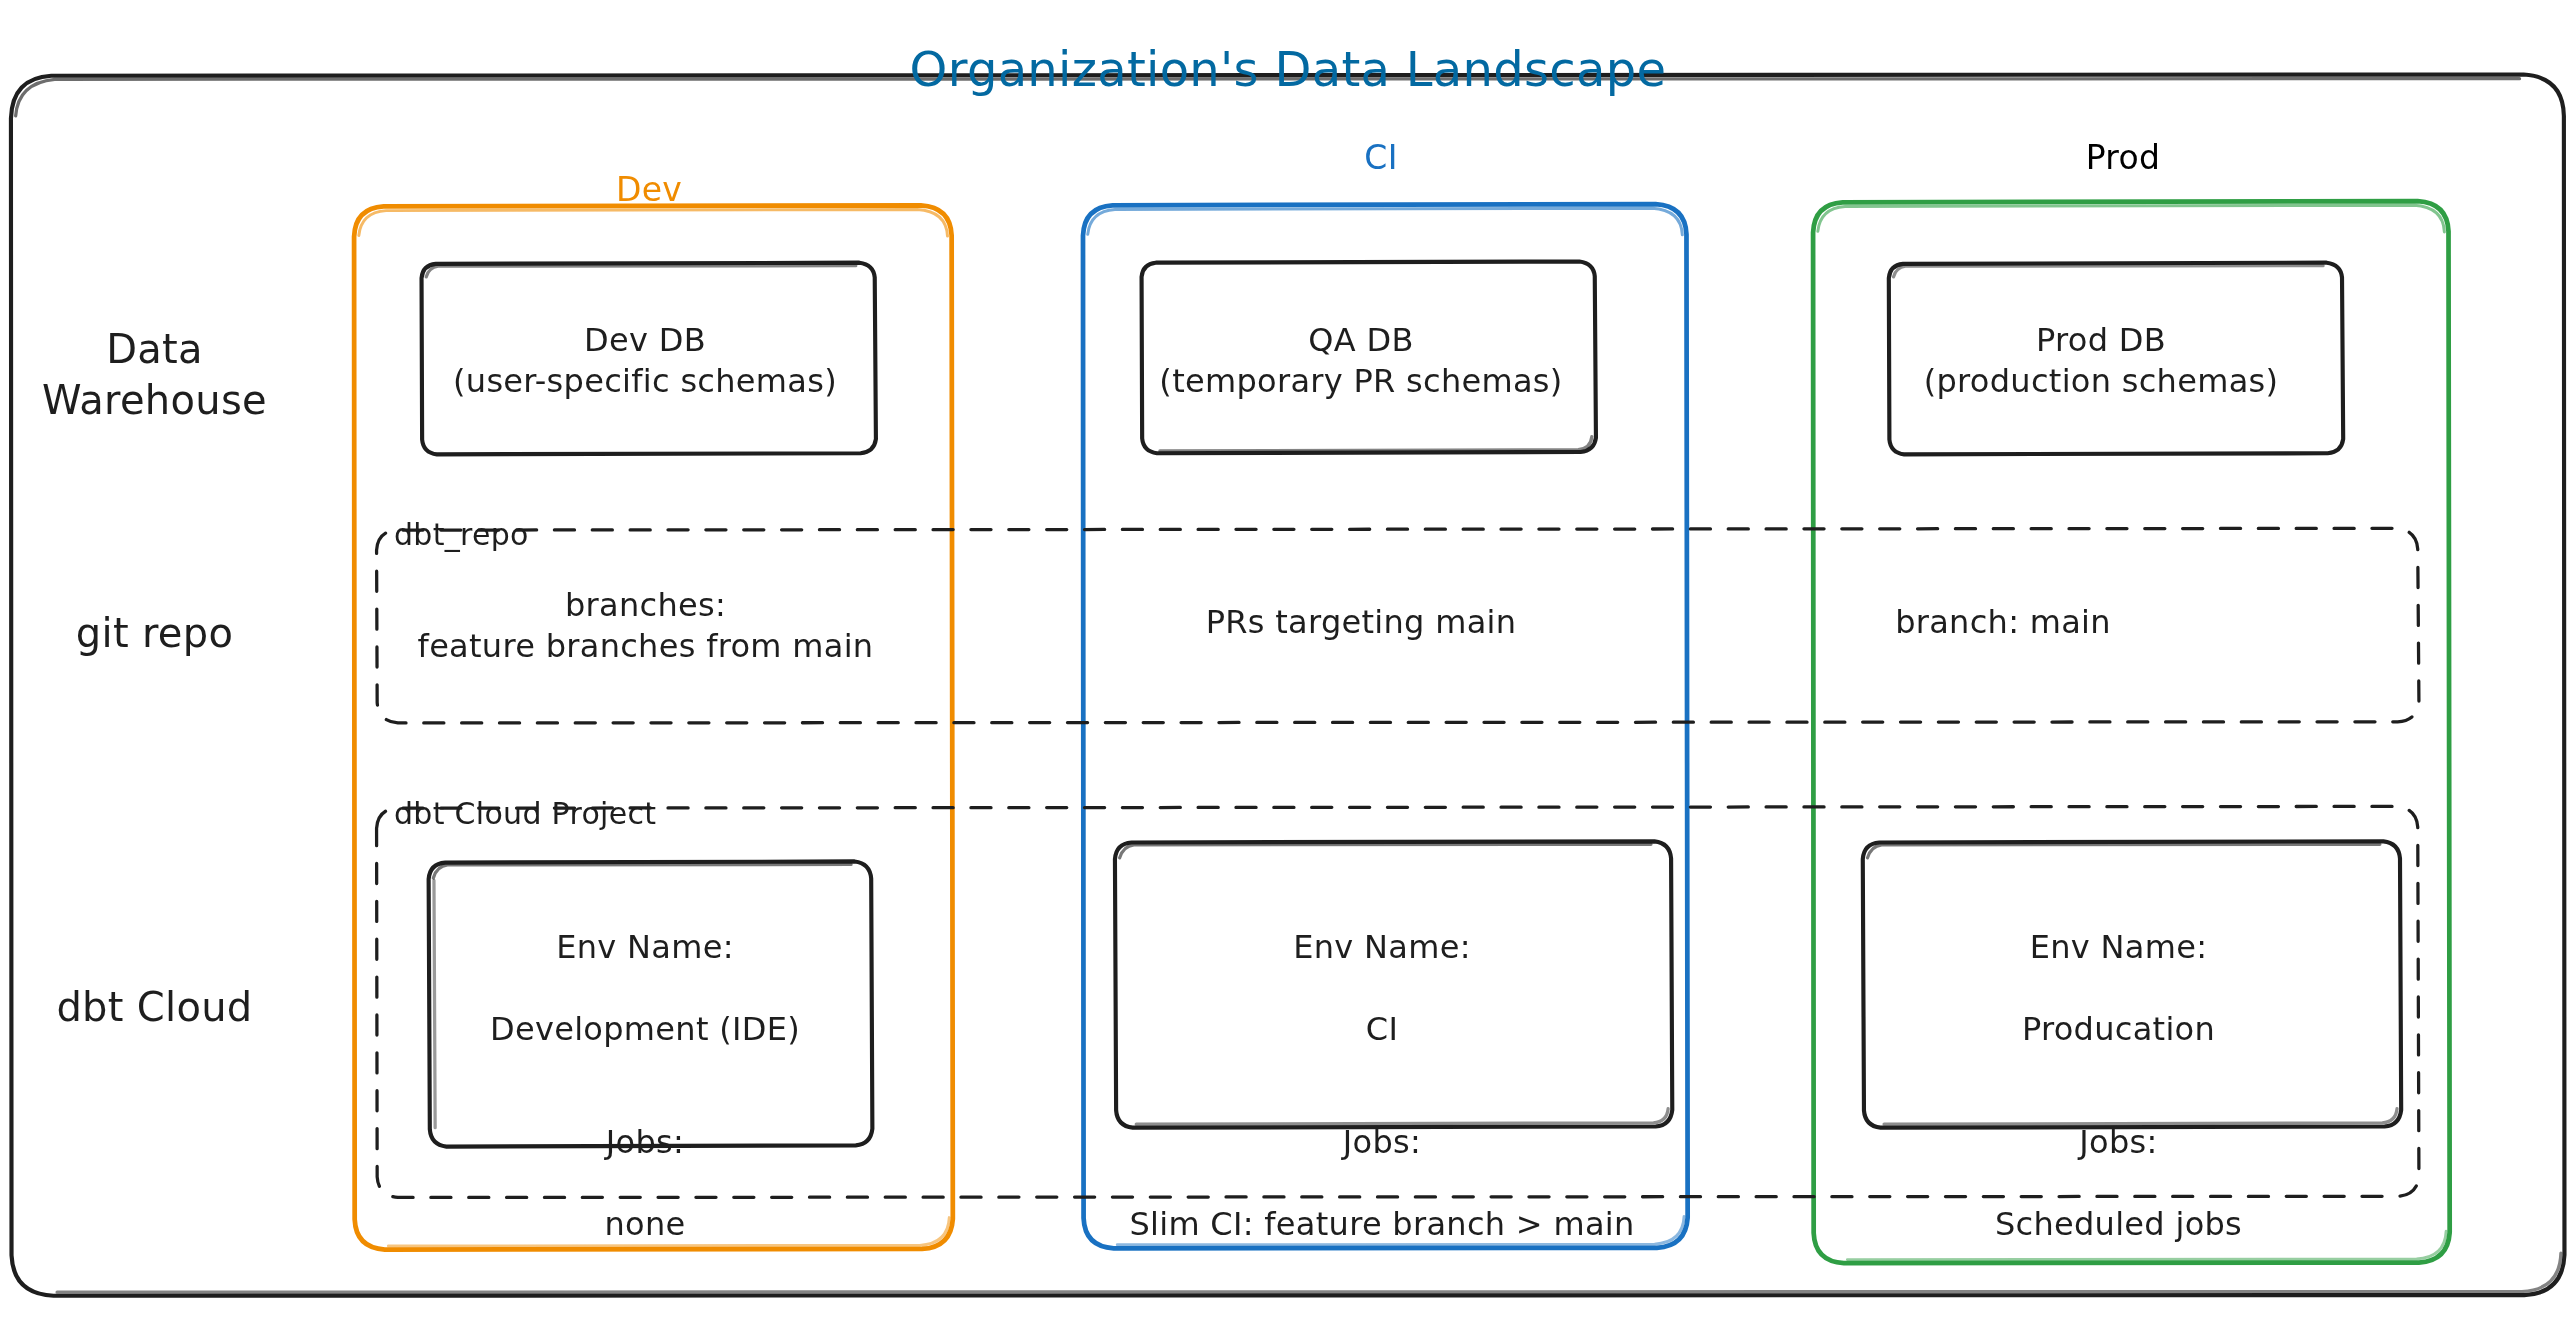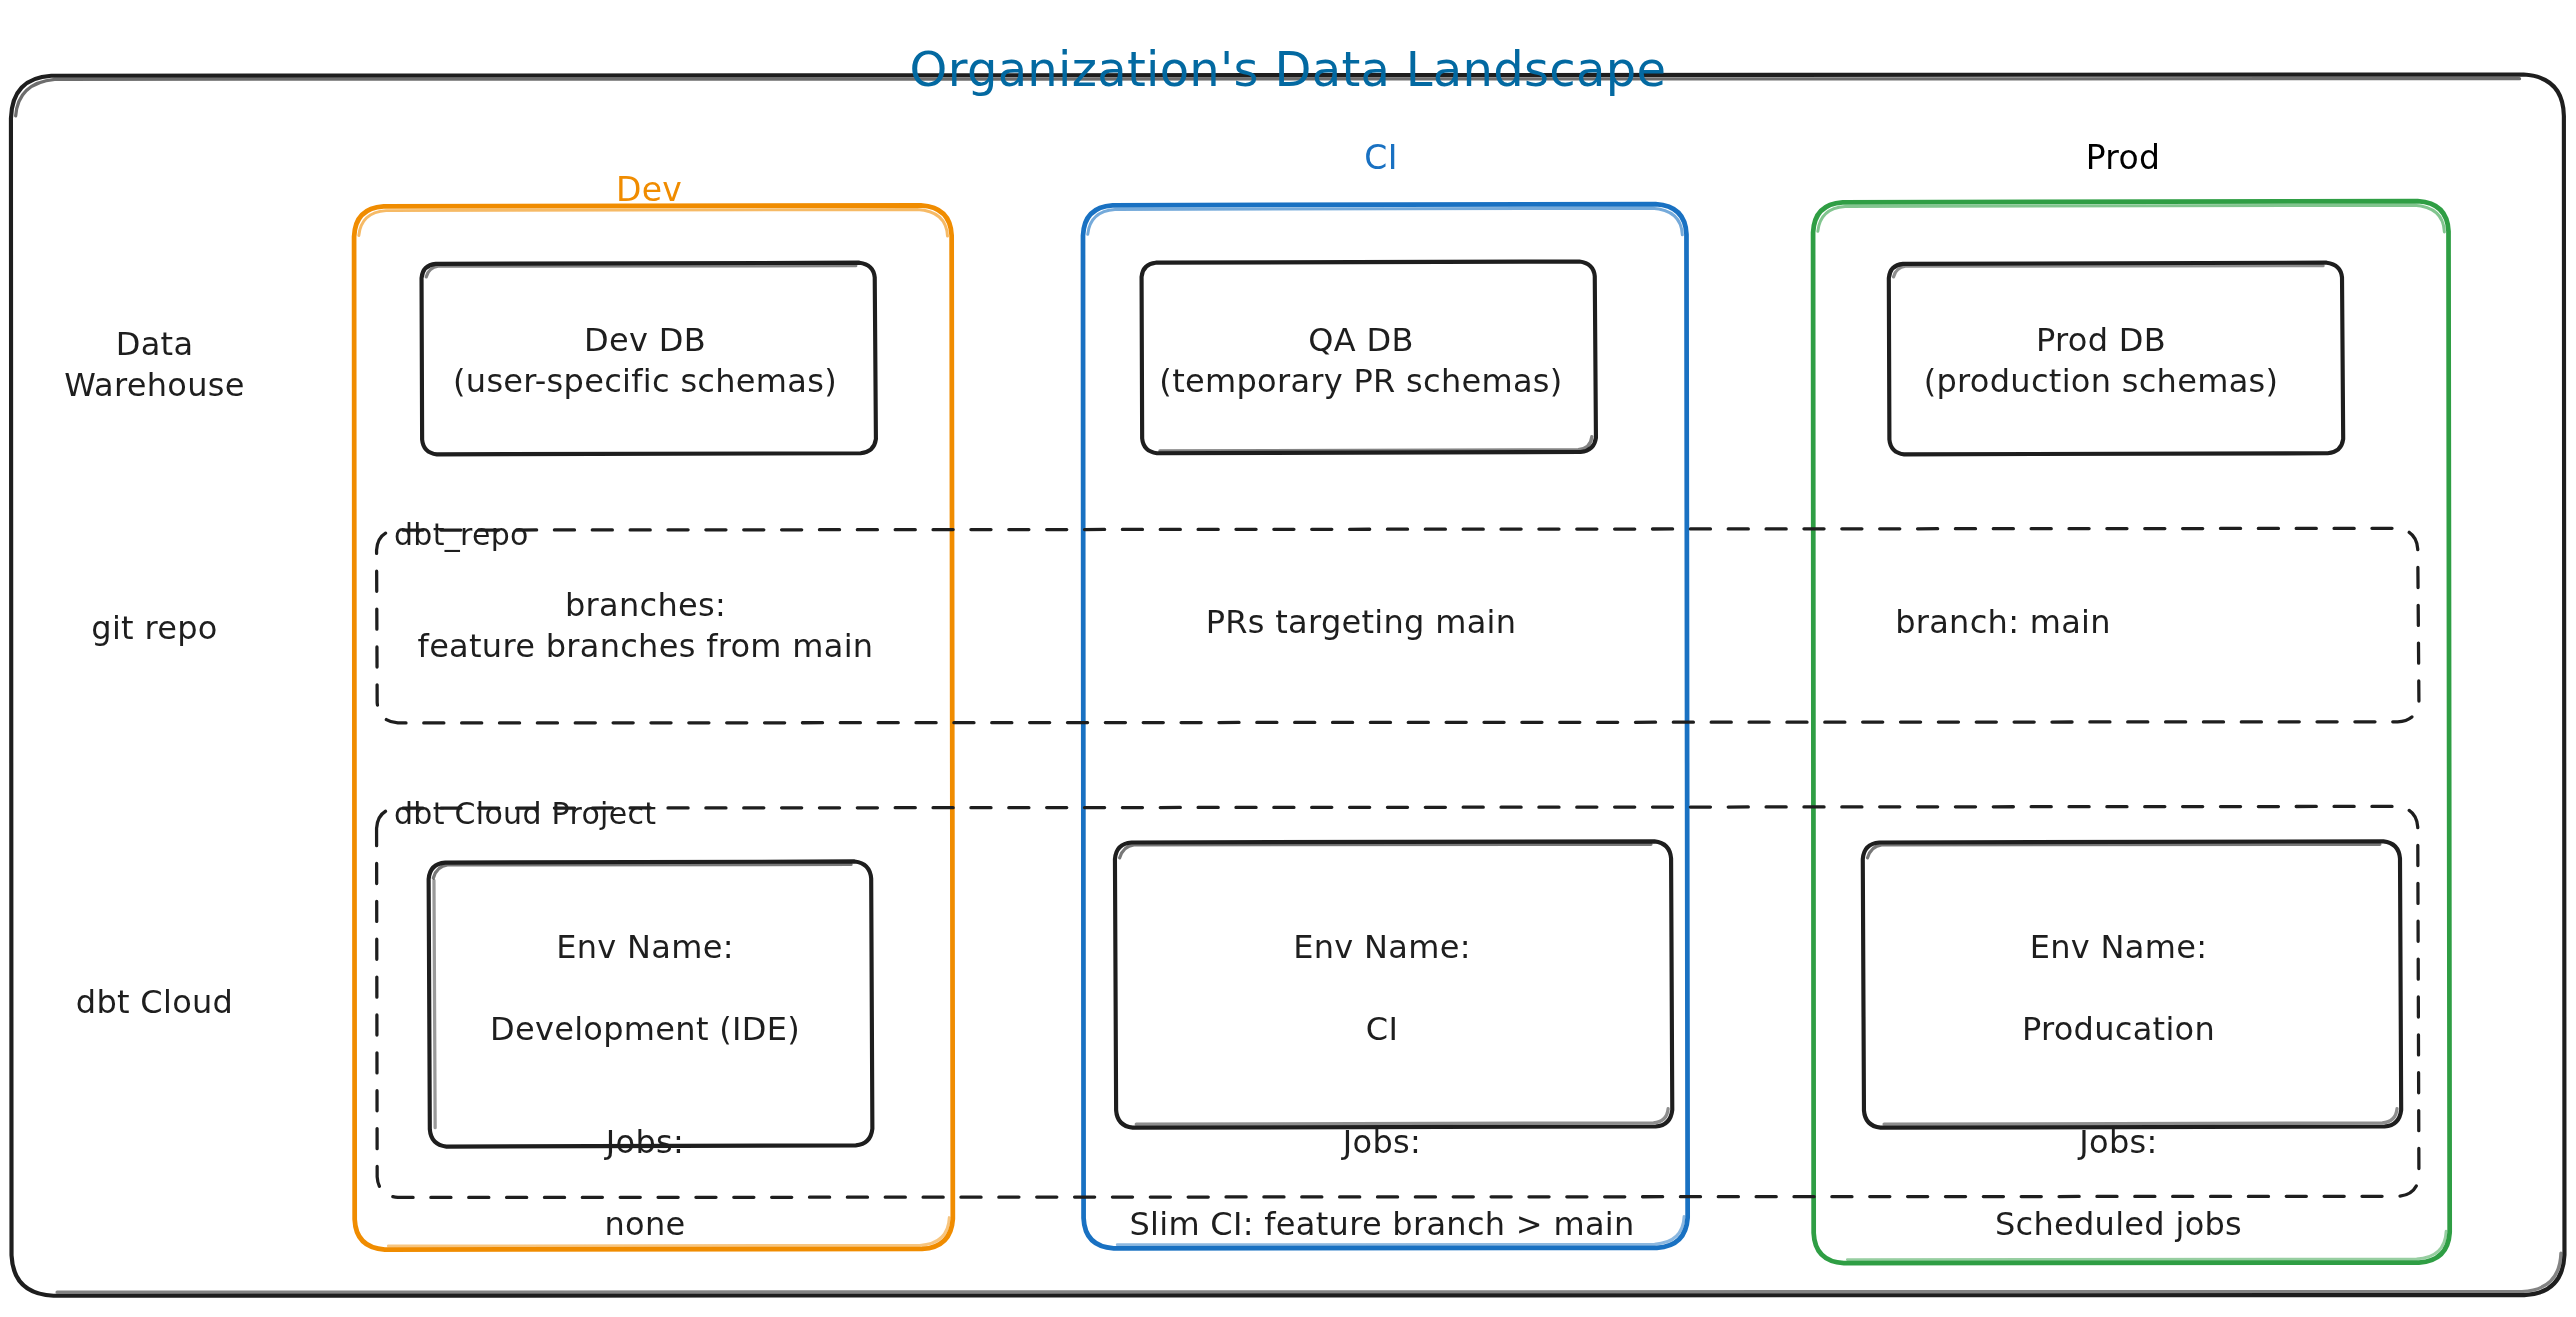--- a/index.html
+++ b/index.html
@@ -59,21 +59,21 @@
     font-size: 33px;
     top: 137px;
     width: 178px;
   }
   #col-head-dev   { left: 560px;  color: #f08c00; margin-top: 32px; }
   #col-head-ci    { left: 1292px; color: #1971c2; }
   #col-head-prod  { left: 2034px; color: #000000; }
 
   
   .row-label {
-    font-size: 32px;
+    font-size: 40px;
     width: 249px;
     left: 30px;
   }
   #row-label-warehouse { top: 324px; }
   #row-label-git       { top: 608px; }
   #row-label-dbt       { top: 982px; }
 
   
   .group-caption {
     font-size: 30px;

